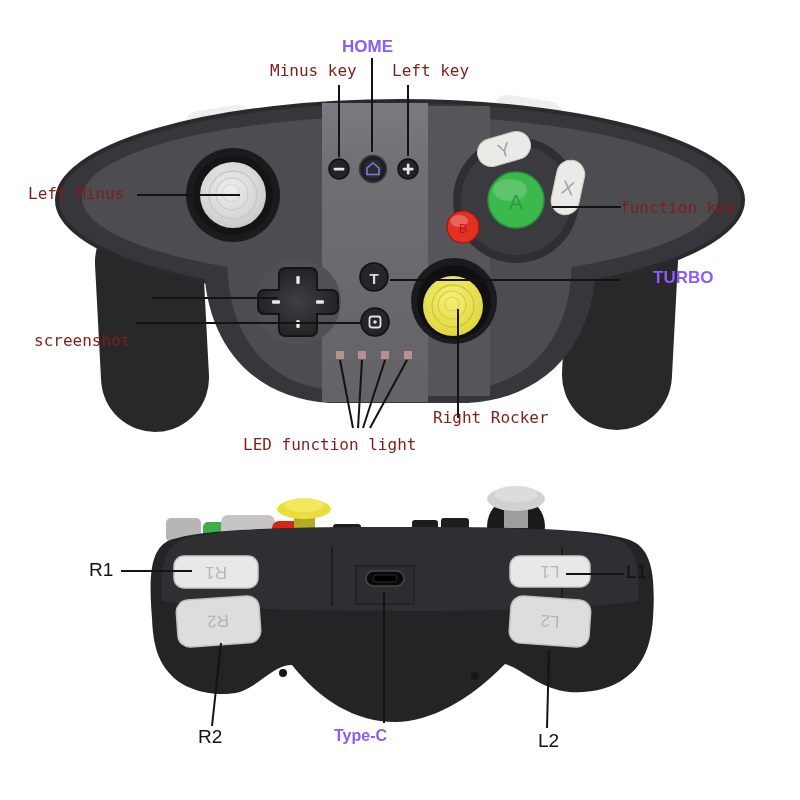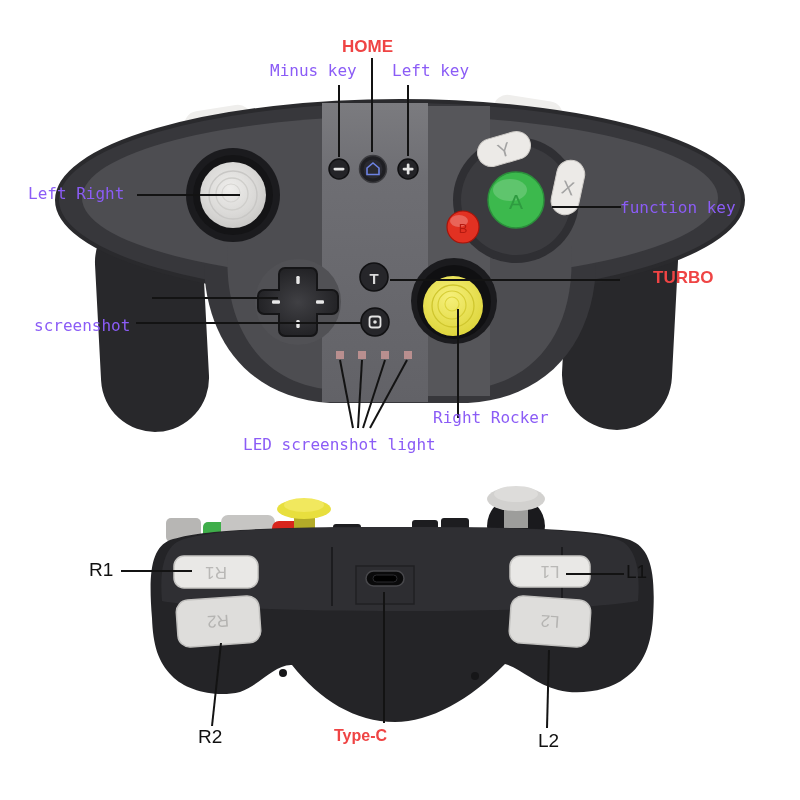--- a/index.html
+++ b/index.html
@@ -1,21 +1,21 @@
 <!DOCTYPE html>
 <html><head>
 <meta charset="utf-8">
 <style>
   html,body{margin:0;padding:0;background:#ffffff;}
   .canvas{position:relative;width:800px;height:800px;background:#ffffff;overflow:hidden;
           font-family:"DejaVu Sans Mono", monospace;}
   .canvas svg{position:absolute;left:0;top:0;}
-  .callout{position:absolute;color:#8b5cf6;font-size:16px;line-height:19px;white-space:nowrap;}
+  .callout{position:absolute;color:#7f1d1d;font-size:16px;line-height:19px;white-space:nowrap;}
   .callout.mono{font-family:"DejaVu Sans Mono", monospace;letter-spacing:0;}
-  .callout.boldsans{font-family:"Liberation Sans", sans-serif;font-weight:bold;font-size:17px;color:#ef4444;}
+  .callout.boldsans{font-family:"Liberation Sans", sans-serif;font-weight:bold;font-size:17px;color:#8b5cf6;}
   .callout.sans{font-family:"Liberation Sans", sans-serif;font-size:19px;color:#111;}
   .callout.typec{font-size:16px;text-align:center;}
 </style>
 </head>
 <body>
 
 <div class="canvas">
 
 <svg width="800" height="800" viewBox="0 0 800 800">
   <defs>
@@ -233,25 +233,25 @@
     <path d="M566,574 H624"></path>
     <path d="M221,643 L212,726"></path>
     <path d="M384,592 V723"></path>
     <path d="M549,650 L547,728"></path>
   </g>
 </svg>
 
 <div class="callout boldsans" style="left:342px;top:37px">HOME</div>
 <div class="callout mono" style="left:270px;top:61px">Minus key</div>
 <div class="callout mono" style="left:392px;top:61px">Left key</div>
-<div class="callout mono" style="left:28px;top:184px">Left Right</div>
+<div class="callout mono" style="left:28px;top:184px">Left Minus</div>
 <div class="callout mono" style="left:620px;top:198px">function key</div>
 <div class="callout boldsans" style="left:653px;top:268px">TURBO</div>
-<div class="callout mono" style="left:34px;top:316px">screenshot</div>
-<div class="callout mono" style="left:243px;top:435px">LED screenshot light</div>
+<div class="callout mono" style="left:34px;top:331px">screenshot</div>
+<div class="callout mono" style="left:243px;top:435px">LED function light</div>
 <div class="callout mono" style="left:433px;top:408px">Right Rocker</div>
 
 <div class="callout sans" style="left:89px;top:560px">R1</div>
 <div class="callout sans" style="left:626px;top:562px">L1</div>
 <div class="callout sans" style="left:198px;top:727px">R2</div>
 <div class="callout boldsans typec" style="left:334px;top:726px">Type-C</div>
 <div class="callout sans" style="left:538px;top:731px">L2</div>
 
 </div>
 

